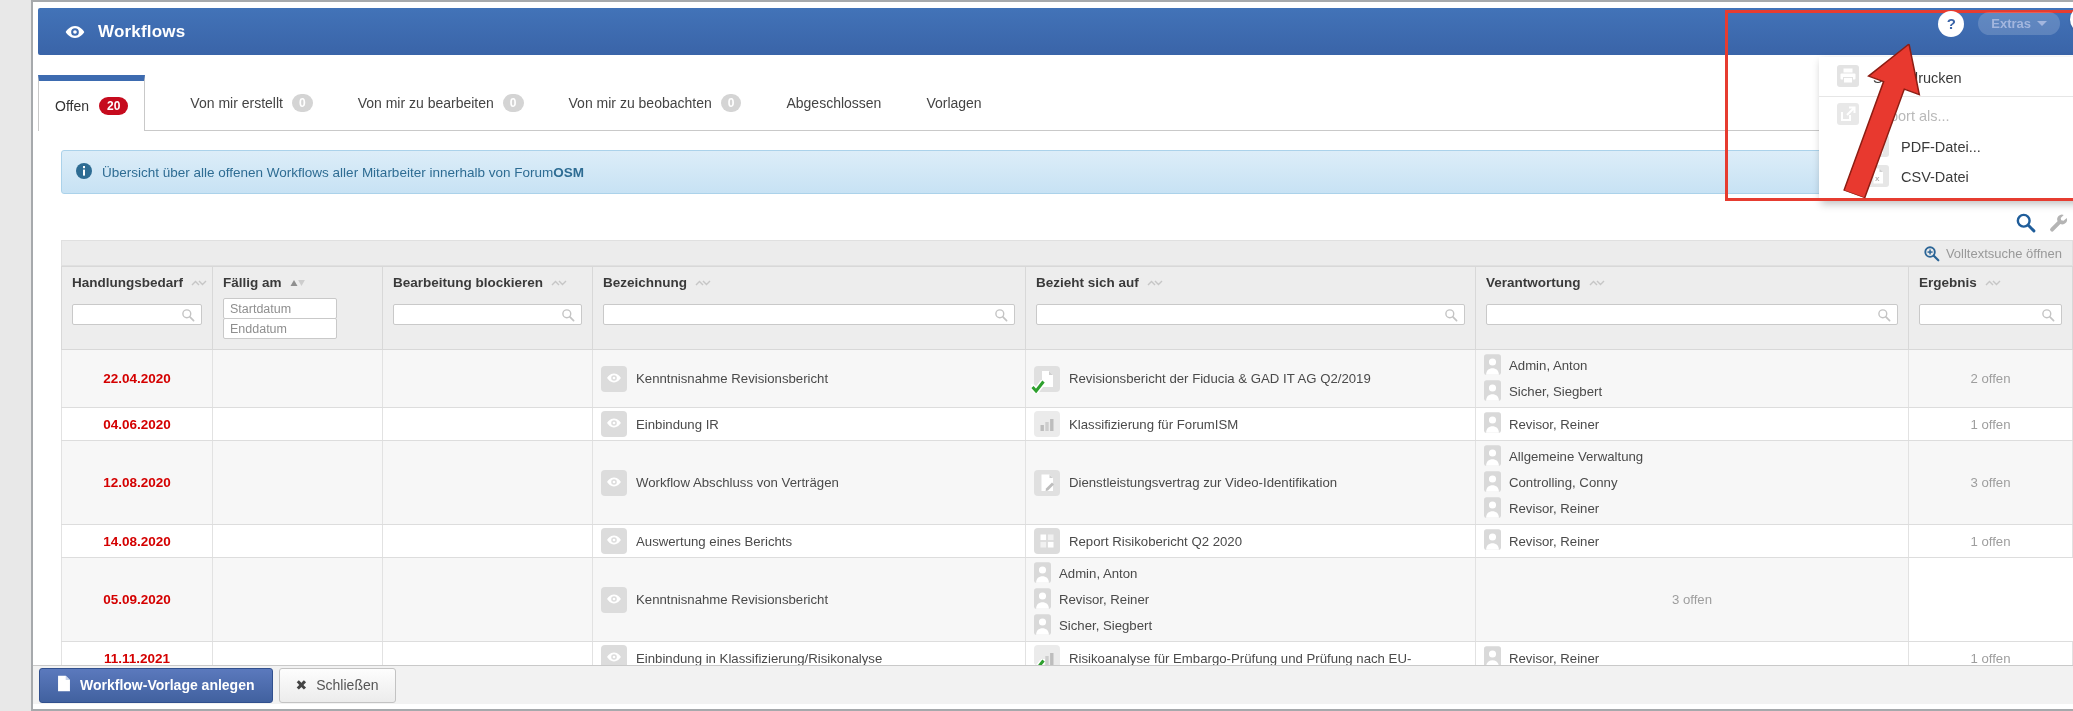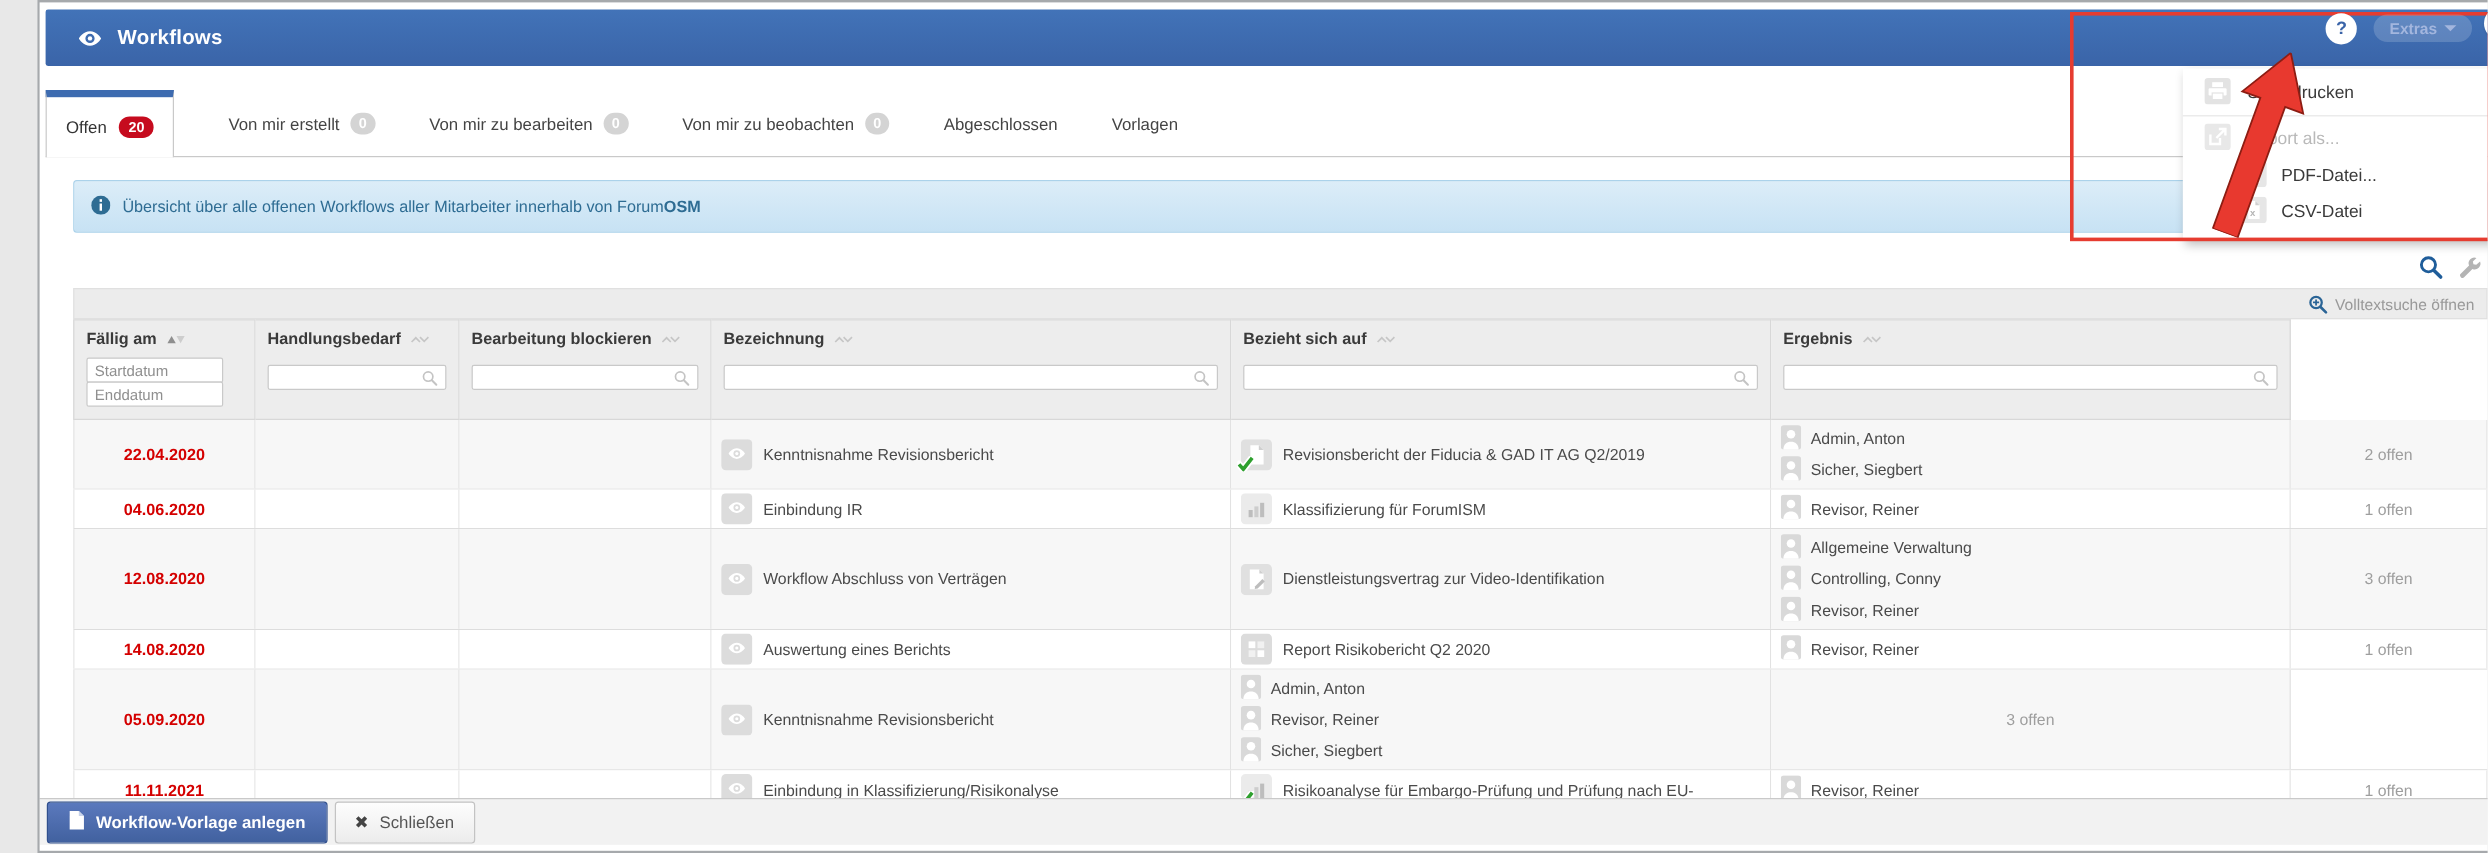--- a/index.html
+++ b/index.html
@@ -180,48 +180,48 @@
         </svg>
       </span>
     <span>Volltextsuche öffnen</span>
   </div>
   <div class="vline"></div>
 
   <div class="tbl">
     <div class="grid">
       <div class="th">
         <div class="lbl">
-            <span>Fällig am</span>
-            <span><svg width="17" height="8" viewBox="0 0 16 8">
-                <path d="M1 7L4.5 1 8 7z" fill="#8f8f8f"></path>
-                <path d="M8.6 1l3.4 6 3.4-6z" fill="#cdcdcd"></path>
-              </svg></span>
-          </div>
-        <div class="date-filters">
-          <input class="fin" placeholder="Startdatum" style="">
-          <input class="fin" placeholder="Enddatum" style="">
-        </div>
-      </div>
-      <div class="th">
-        <div class="lbl">
             <span>Handlungsbedarf</span>
             <span><svg width="17" height="8" viewBox="0 0 16 8">
                 <path d="M1.5 6L5 2.5 8.5 6" fill="none" stroke="#c6c6c6" stroke-width="1.4"></path>
                 <path d="M8.5 2L12 5.5 15.5 2" fill="none" stroke="#c6c6c6" stroke-width="1.4"></path>
               </svg></span>
           </div>
         <div class="searchwrap"><input class="fin" style=""><span class="mag">
               <svg width="14" height="14" viewBox="0 0 20 20">
                 <circle cx="8.3" cy="8.3" r="5.6" fill="none" stroke="currentColor" stroke-width="2"></circle>
                 <line x1="12.7" y1="12.7" x2="18" y2="18" stroke="currentColor" stroke-width="2.4" stroke-linecap="round"></line>
               </svg>
             </span></div>
       </div>
       <div class="th">
         <div class="lbl">
+            <span>Fällig am</span>
+            <span><svg width="17" height="8" viewBox="0 0 16 8">
+                <path d="M1 7L4.5 1 8 7z" fill="#8f8f8f"></path>
+                <path d="M8.6 1l3.4 6 3.4-6z" fill="#cdcdcd"></path>
+              </svg></span>
+          </div>
+        <div class="date-filters">
+          <input class="fin" placeholder="Startdatum" style="">
+          <input class="fin" placeholder="Enddatum" style="">
+        </div>
+      </div>
+      <div class="th">
+        <div class="lbl">
             <span>Bearbeitung blockieren</span>
             <span><svg width="17" height="8" viewBox="0 0 16 8">
                 <path d="M1.5 6L5 2.5 8.5 6" fill="none" stroke="#c6c6c6" stroke-width="1.4"></path>
                 <path d="M8.5 2L12 5.5 15.5 2" fill="none" stroke="#c6c6c6" stroke-width="1.4"></path>
               </svg></span>
           </div>
         <div class="searchwrap"><input class="fin" style=""><span class="mag">
               <svg width="14" height="14" viewBox="0 0 20 20">
                 <circle cx="8.3" cy="8.3" r="5.6" fill="none" stroke="currentColor" stroke-width="2"></circle>
                 <line x1="12.7" y1="12.7" x2="18" y2="18" stroke="currentColor" stroke-width="2.4" stroke-linecap="round"></line>
@@ -239,20 +239,35 @@
         <div class="searchwrap"><input class="fin" style=""><span class="mag">
               <svg width="14" height="14" viewBox="0 0 20 20">
                 <circle cx="8.3" cy="8.3" r="5.6" fill="none" stroke="currentColor" stroke-width="2"></circle>
                 <line x1="12.7" y1="12.7" x2="18" y2="18" stroke="currentColor" stroke-width="2.4" stroke-linecap="round"></line>
               </svg>
             </span></div>
       </div>
       <div class="th">
         <div class="lbl">
             <span>Bezieht sich auf</span>
+            <span><svg width="17" height="8" viewBox="0 0 16 8">
+                <path d="M1.5 6L5 2.5 8.5 6" fill="none" stroke="#c6c6c6" stroke-width="1.4"></path>
+                <path d="M8.5 2L12 5.5 15.5 2" fill="none" stroke="#c6c6c6" stroke-width="1.4"></path>
+              </svg></span>
+          </div>
+        <div class="searchwrap"><input class="fin" style=""><span class="mag">
+              <svg width="14" height="14" viewBox="0 0 20 20">
+                <circle cx="8.3" cy="8.3" r="5.6" fill="none" stroke="currentColor" stroke-width="2"></circle>
+                <line x1="12.7" y1="12.7" x2="18" y2="18" stroke="currentColor" stroke-width="2.4" stroke-linecap="round"></line>
+              </svg>
+            </span></div>
+      </div>
+      <div class="th">
+        <div class="lbl">
+            <span>Verantwortung</span>
             <span><svg width="17" height="8" viewBox="0 0 16 8">
                 <path d="M1.5 6L5 2.5 8.5 6" fill="none" stroke="#c6c6c6" stroke-width="1.4"></path>
                 <path d="M8.5 2L12 5.5 15.5 2" fill="none" stroke="#c6c6c6" stroke-width="1.4"></path>
               </svg></span>
           </div>
         <div class="searchwrap"><input class="fin" style=""><span class="mag">
               <svg width="14" height="14" viewBox="0 0 20 20">
                 <circle cx="8.3" cy="8.3" r="5.6" fill="none" stroke="currentColor" stroke-width="2"></circle>
                 <line x1="12.7" y1="12.7" x2="18" y2="18" stroke="currentColor" stroke-width="2.4" stroke-linecap="round"></line>
               </svg>

